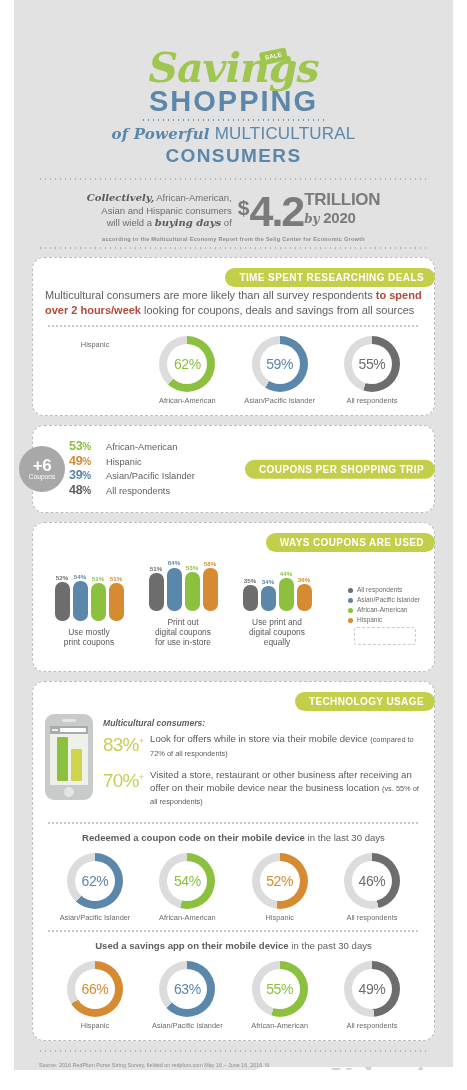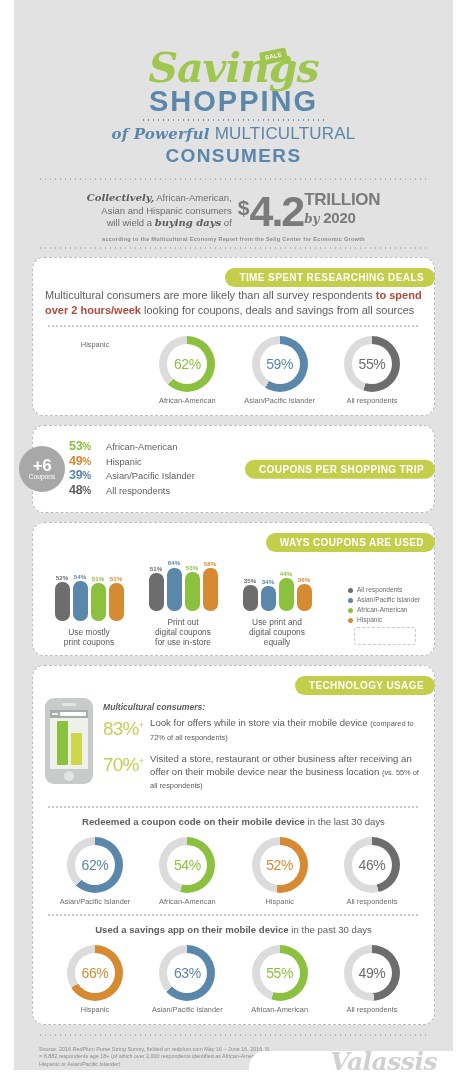--- a/index.html
+++ b/index.html
@@ -136,21 +136,21 @@
   }
   .badge .b1 { font-size: 17px; font-weight: bold; line-height: 15px; letter-spacing: -0.5px; }
   .badge .b2 { font-size: 6.6px; line-height: 8px; }
   .clist { padding: 4px 0 4px 0; }
   .crow { display: flex; align-items: baseline; gap: 5px; line-height: 13.5px; }
   .cpct { font-size: 12.5px; font-weight: bold; width: 32px; letter-spacing: -0.3px; }
   .cpct .pc { font-size: 10px; }
   .cname { font-size: 9.3px; color: #5e5e5e; }
 
   
-  .bars-card { padding-bottom: 8px; }
+  .bars-card { padding-bottom: 24px; }
   .chart { display: flex; align-items: flex-end; padding: 26px 0 0 2px; gap: 10px; position: relative; }
   .group { width: 84px; }
   .gbars { display: flex; align-items: flex-end; justify-content: center; gap: 2px; height: 52px; }
   .bar-w { width: 16px; display: flex; flex-direction: column; justify-content: flex-end; align-items: center; height: 100%; }
   .bar-v { font-size: 6.2px; font-weight: bold; margin-bottom: 1.5px; }
   .bar { width: 15px; border-top-left-radius: 7px; border-top-right-radius: 7px;
          border-bottom-left-radius: 7px; border-bottom-right-radius: 7px; }
   .glabel { font-size: 8.4px; color: #585858; text-align: center; line-height: 10px; margin-top: 6px; }
   .legend { position: absolute; right: 2px; bottom: 22px; }
   .lrow { display: flex; align-items: center; gap: 4px; line-height: 10px; }

